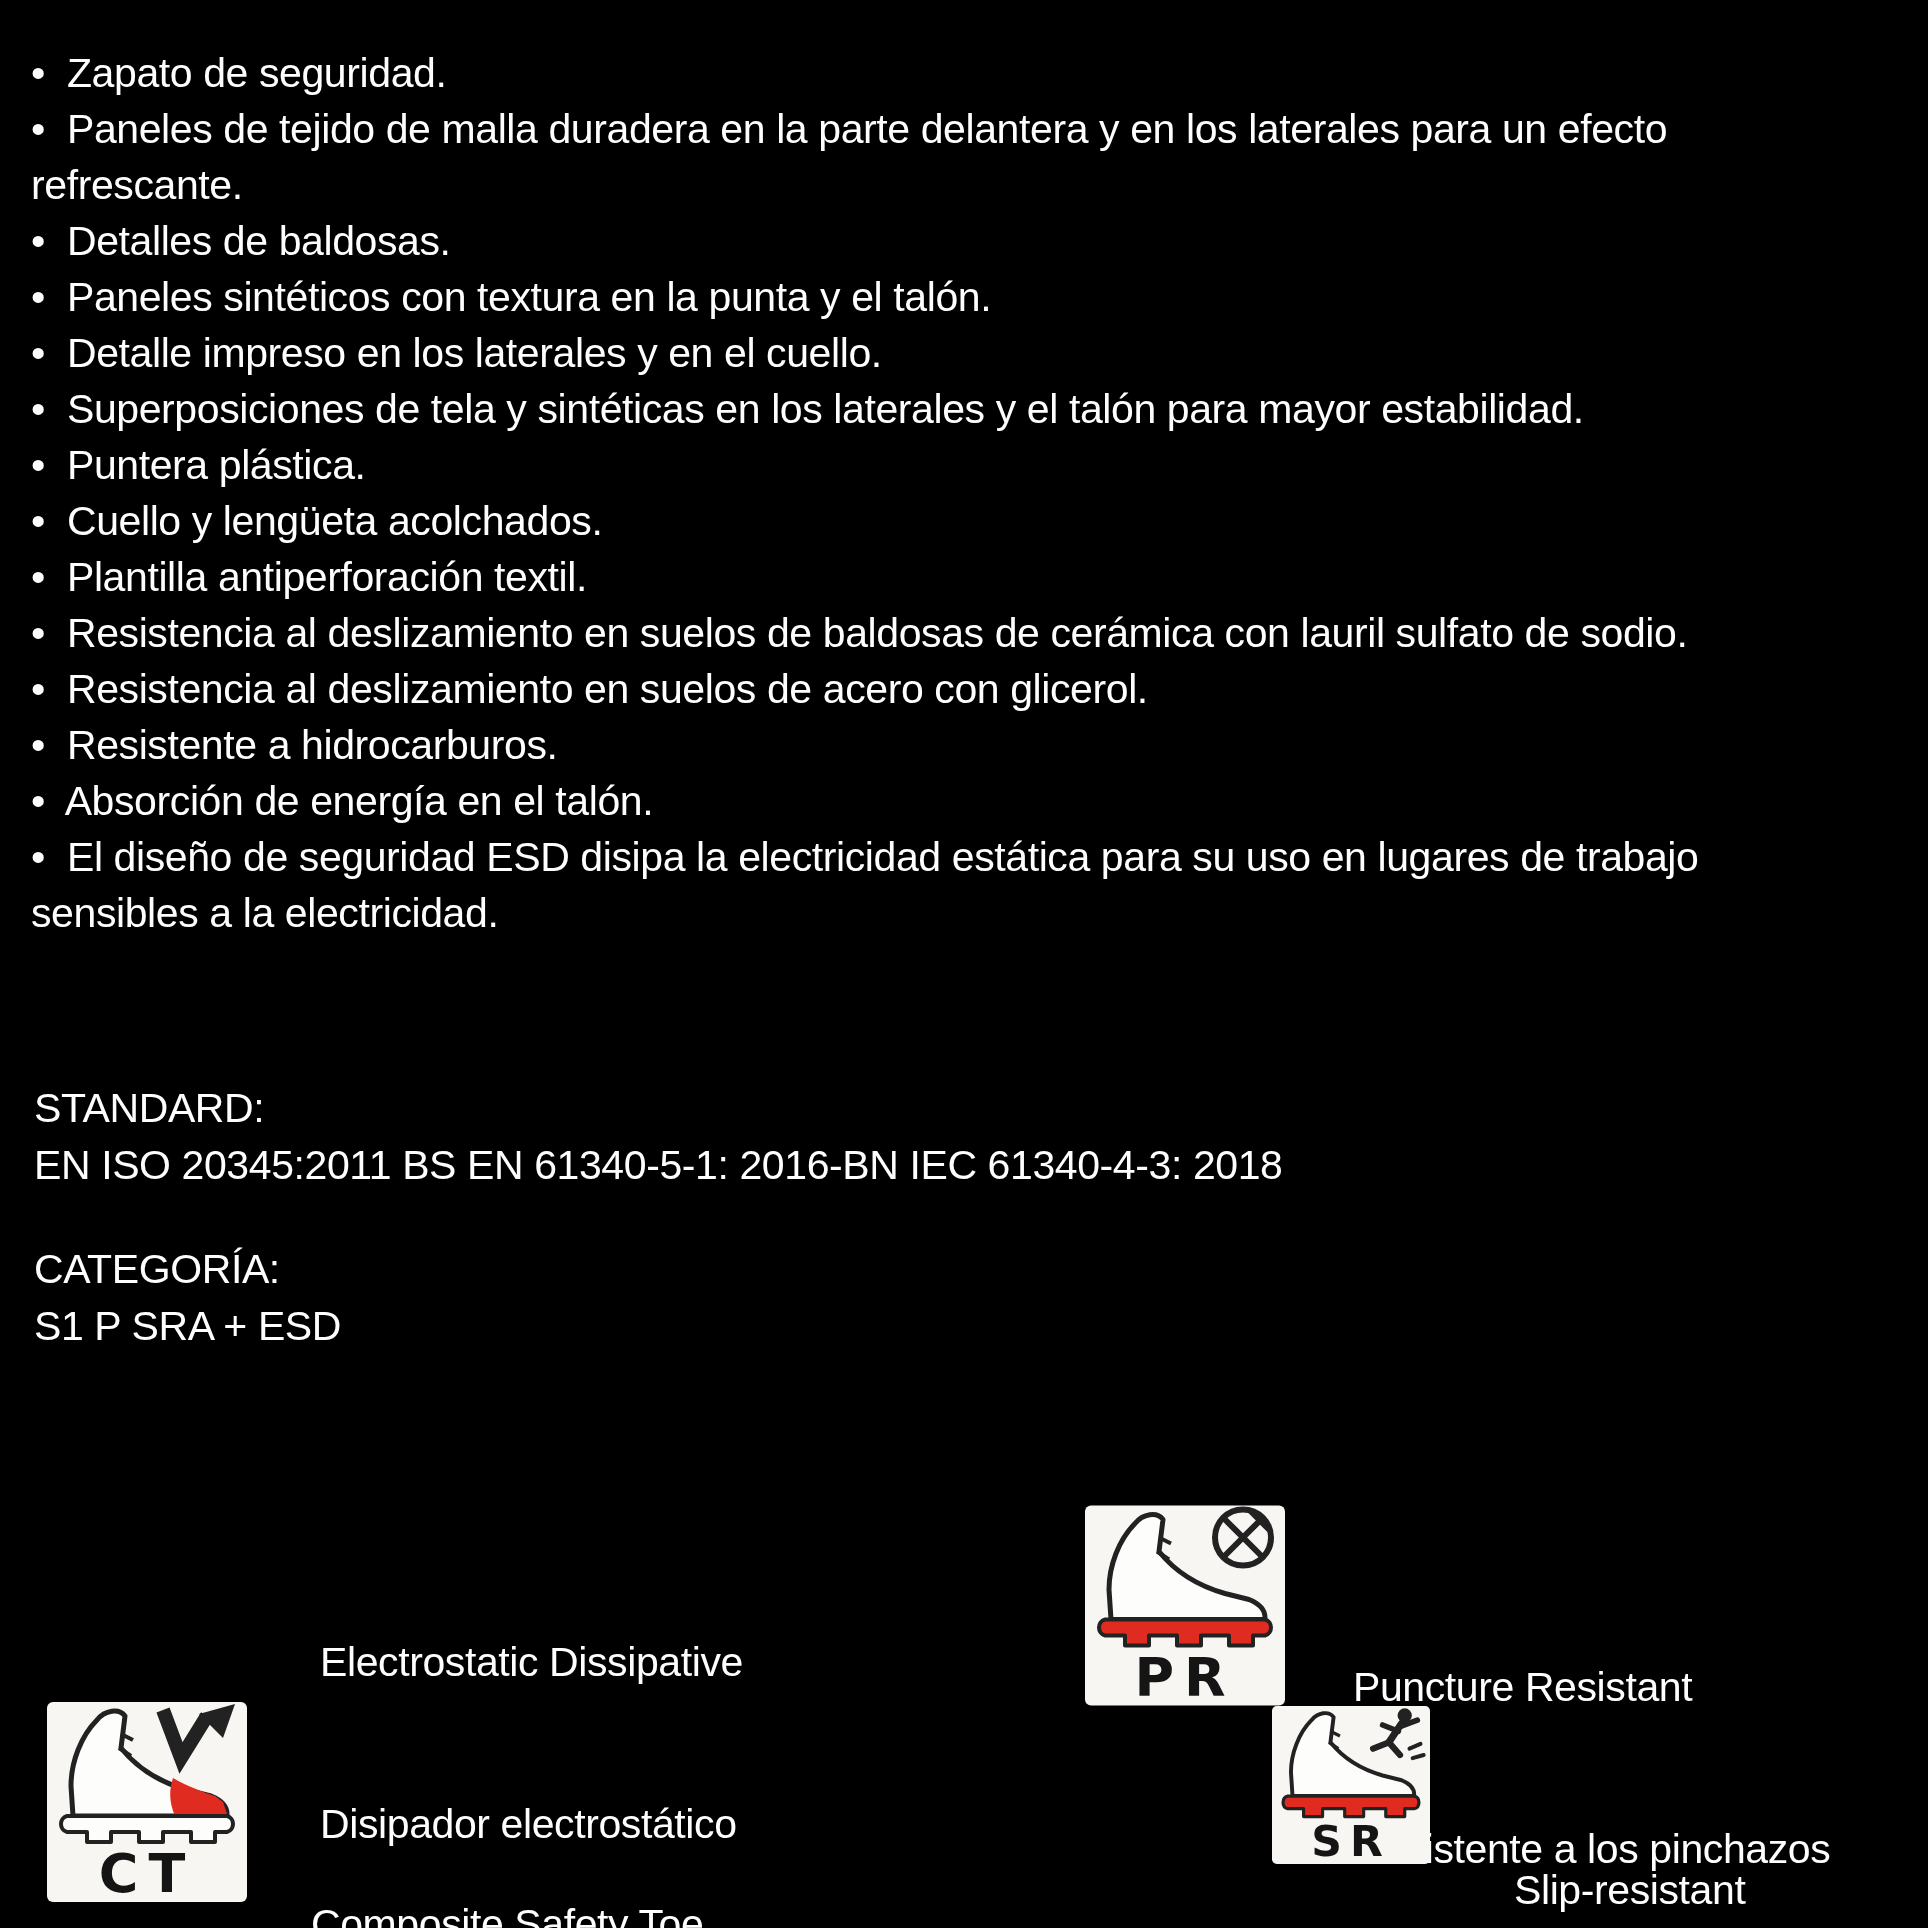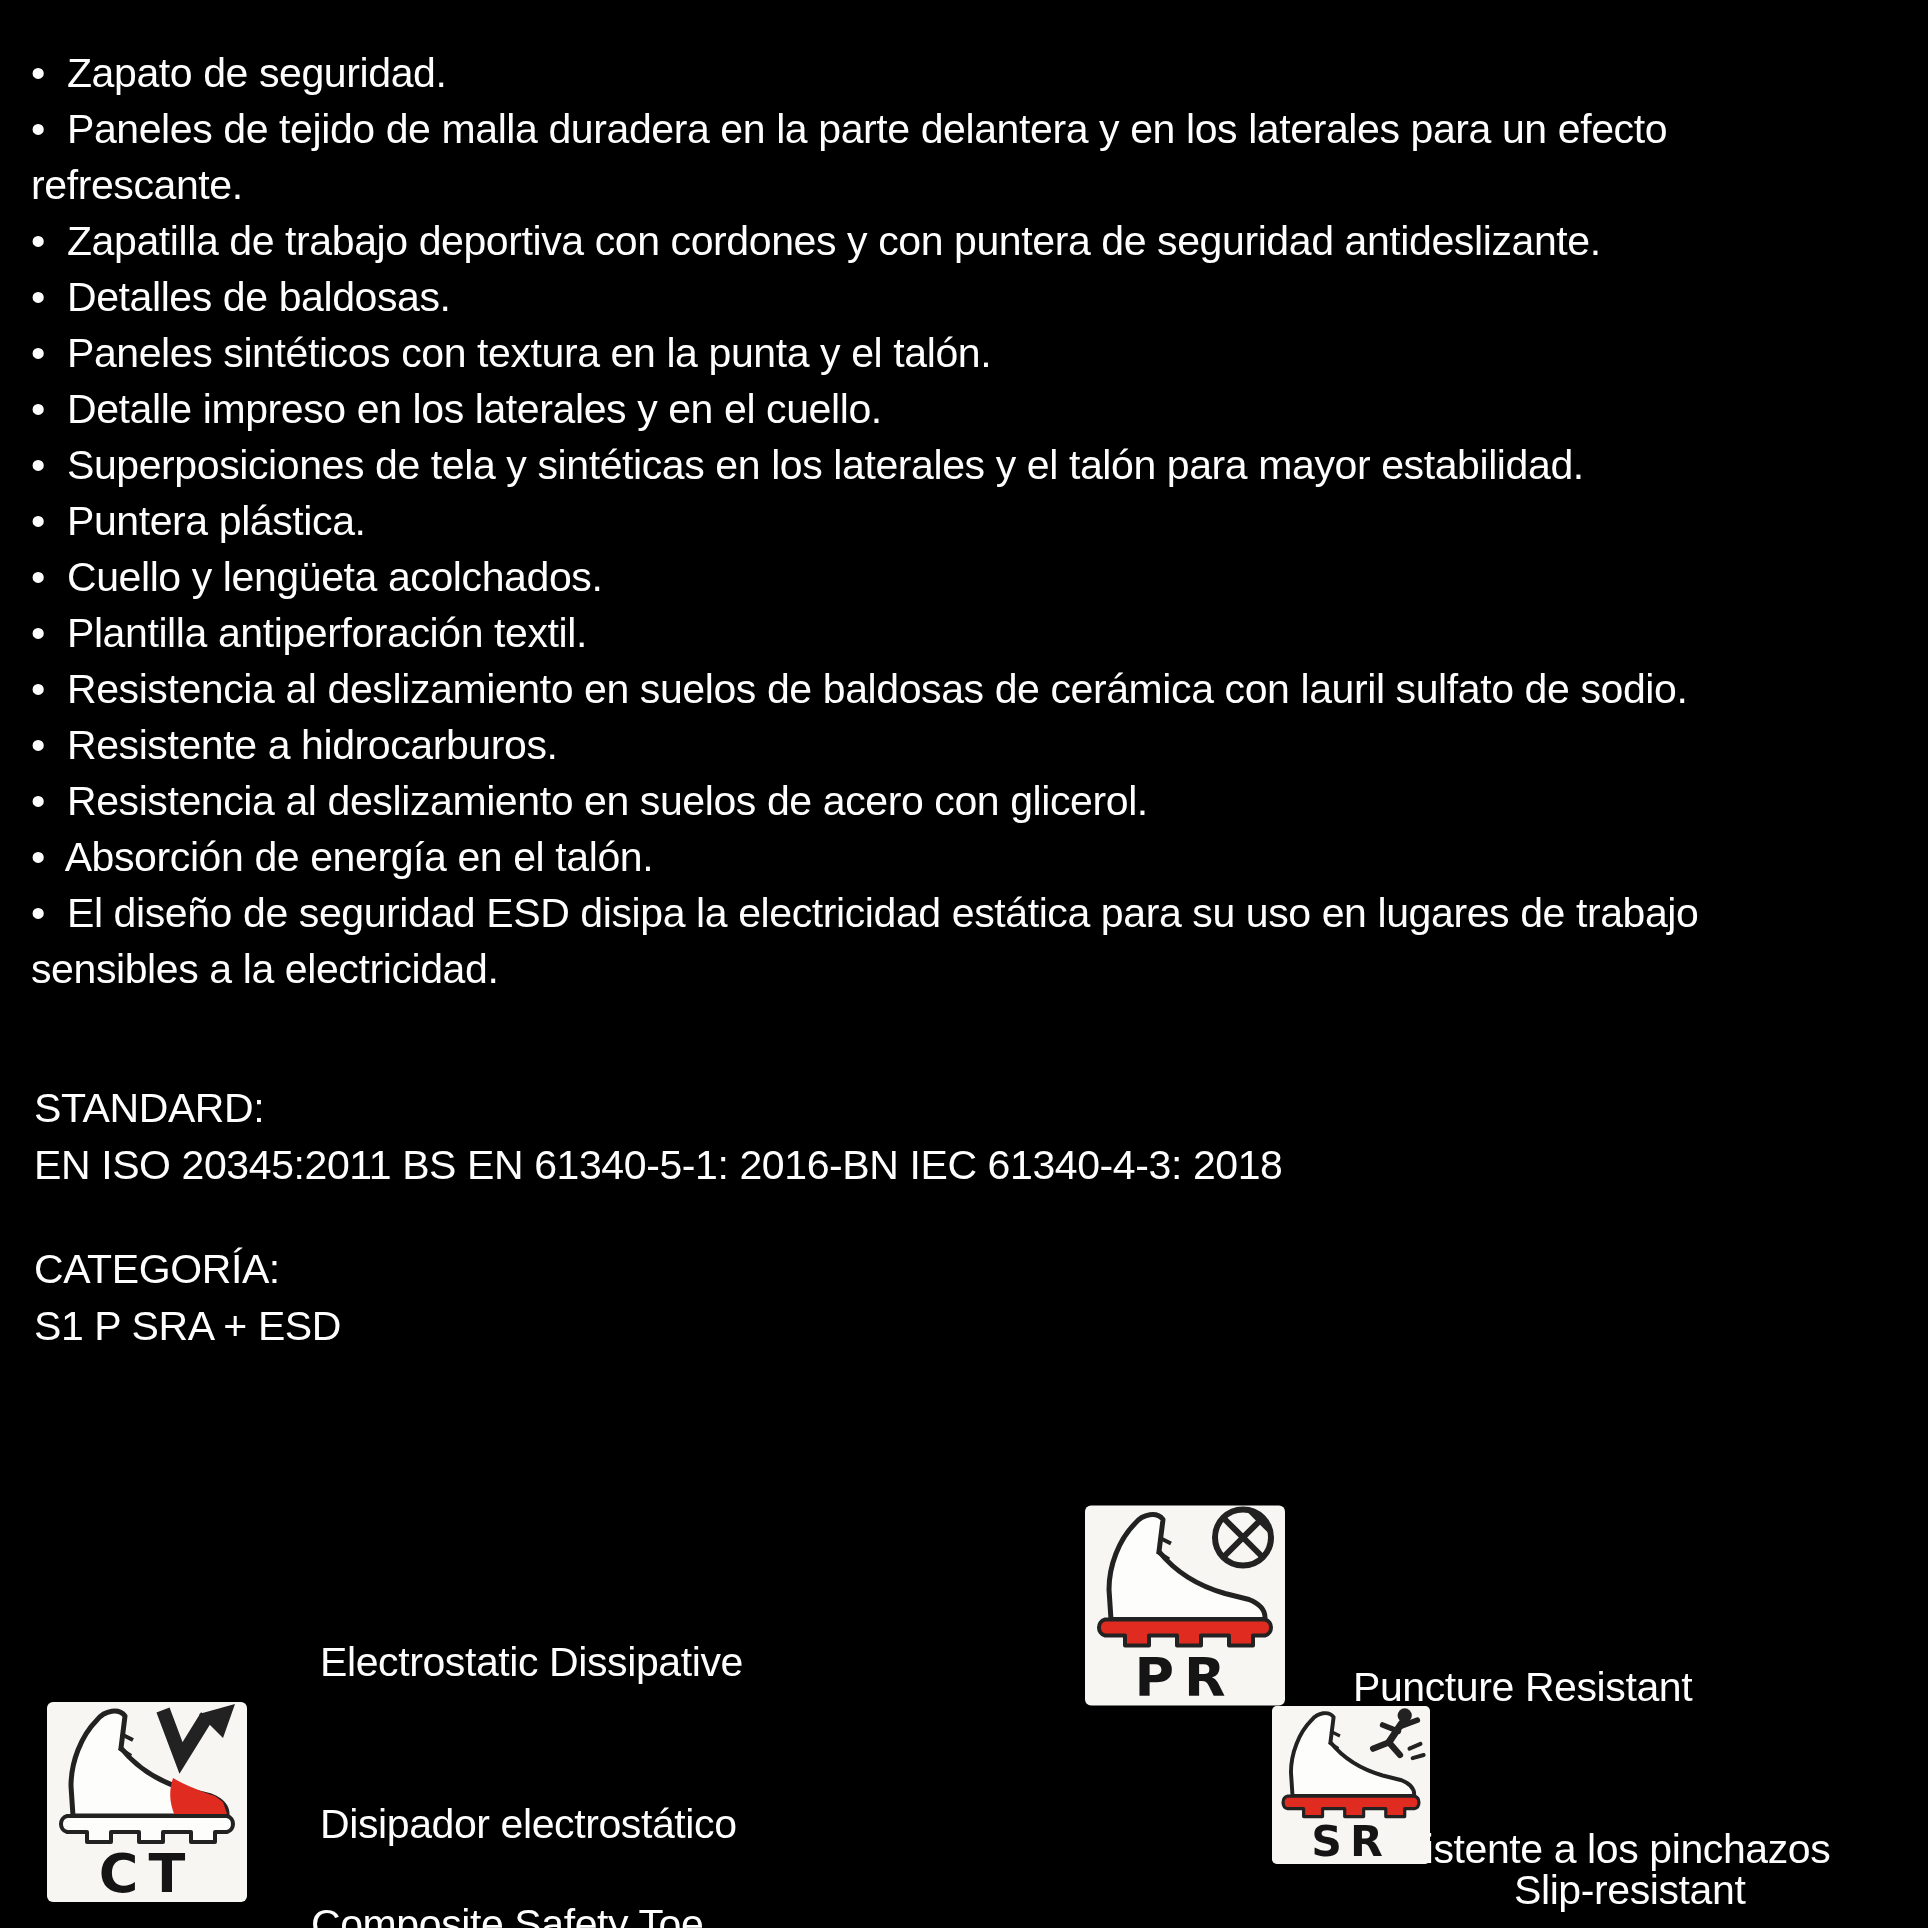--- a/index.html
+++ b/index.html
@@ -60,31 +60,30 @@
 </style>
 </head>
 <body>
 
 <div class="page">
 
   <div class="features">
       <div class="fline">•  Zapato de seguridad.</div>
       <div class="fline">•  Paneles de tejido de malla duradera en la parte delantera y en los laterales para un efecto</div>
       <div class="fline">refrescante.</div>
-      <div class="fline">•  Zapatilla de trabajo deportiva con cordones y con puntera de seguridad antideslizante.</div>
       <div class="fline">•  Detalles de baldosas.</div>
       <div class="fline">•  Paneles sintéticos con textura en la punta y el talón.</div>
       <div class="fline">•  Detalle impreso en los laterales y en el cuello.</div>
       <div class="fline">•  Superposiciones de tela y sintéticas en los laterales y el talón para mayor estabilidad.</div>
       <div class="fline">•  Puntera plástica.</div>
       <div class="fline">•  Cuello y lengüeta acolchados.</div>
       <div class="fline">•  Plantilla antiperforación textil.</div>
       <div class="fline">•  Resistencia al deslizamiento en suelos de baldosas de cerámica con lauril sulfato de sodio.</div>
+      <div class="fline">•  Resistencia al deslizamiento en suelos de acero con glicerol.</div>
       <div class="fline">•  Resistente a hidrocarburos.</div>
-      <div class="fline">•  Resistencia al deslizamiento en suelos de acero con glicerol.</div>
       <div class="fline">•  Absorción de energía en el talón.</div>
       <div class="fline">•  El diseño de seguridad ESD disipa la electricidad estática para su uso en lugares de trabajo</div>
       <div class="fline">sensibles a la electricidad.</div>
     </div>
 
   <div class="textline" id="standard-heading">STANDARD:</div>
   <div class="textline" id="standard-value">EN ISO 20345:2011 BS EN 61340-5-1: 2016-BN IEC 61340-4-3: 2018</div>
 
   <div class="textline" id="category-heading">CATEGORÍA:</div>
   <div class="textline" id="category-value">S1 P SRA + ESD</div>

